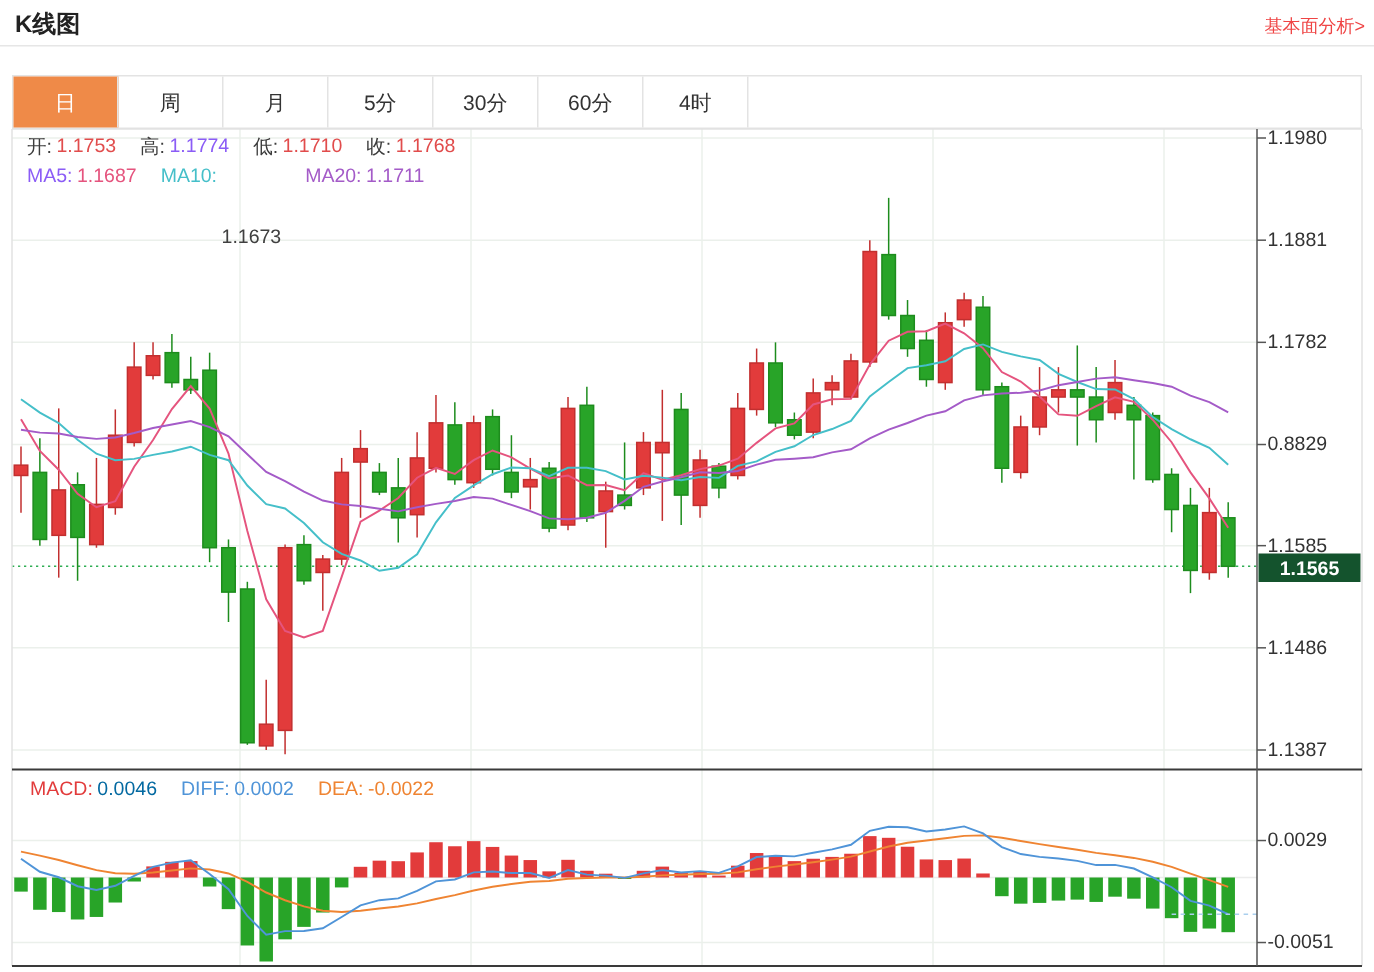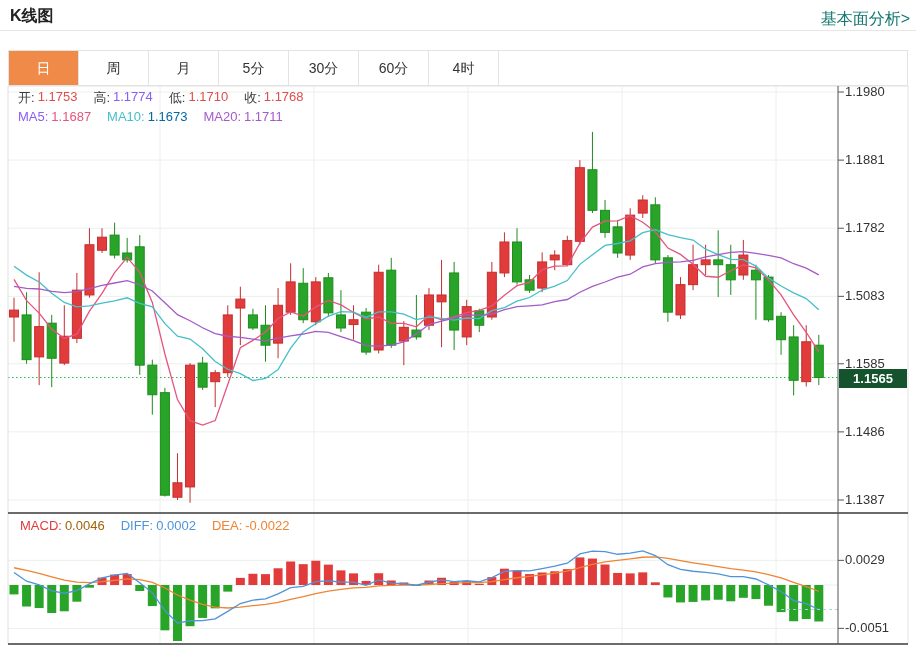--- a/index.html
+++ b/index.html
@@ -1,19 +1,19 @@
 <!DOCTYPE html>
 <html><head>
 <meta charset="utf-8">
 <style>
   html,body{margin:0;padding:0;background:#fff;}
   .stage{position:relative;width:916px;height:648px;background:#fff;overflow:hidden;
          font-family:"Liberation Sans","DejaVu Sans",sans-serif;}
   .page-title{position:absolute;left:10px;top:6px;font-size:16px;font-weight:bold;color:#222;}
-  .top-link{position:absolute;right:6px;top:9px;font-size:16px;color:#0f766e;cursor:pointer;text-align:right;}
+  .top-link{position:absolute;right:6px;top:9px;font-size:12px;color:#ef4444;cursor:pointer;text-align:right;}
   .top-divider{position:absolute;left:0;top:30px;width:916px;height:1px;background:#e6e6e6;}
   .tabs{position:absolute;left:8px;top:50px;width:900px;height:36px;border:1px solid #e3e3e3;
         box-sizing:border-box;display:flex;background:#fff;}
   .tab{width:70px;flex:0 0 70px;border-right:1px solid #e3e3e3;font-size:14px;color:#333;
        text-align:center;line-height:34px;cursor:pointer;box-sizing:border-box;}
   .tab.active{background:#ef8a48;color:#fff;}
   svg{position:absolute;left:0;top:0;}
   .legend-row{position:absolute;display:flex;gap:16px;font-size:13px;white-space:nowrap;z-index:3;}
   .li{display:flex;gap:3px;}
   .ticklabel{position:absolute;left:845px;font-size:13px;color:#333;z-index:3;}
@@ -291,47 +291,47 @@
         <span style="color: rgb(225, 76, 76);">1.1768</span>
       </span>
     </div>
   <div class="legend-row" style="left:18px;top:109px;" id="ma-legend">
       <span class="li">
         <span style="color: #8b5cf6;">MA5:</span>
         <span style="color: rgb(229, 84, 126);">1.1687</span>
       </span>
       <span class="li">
         <span style="color: rgb(69, 191, 201);">MA10:</span>
-        <span style="color: #0369a1;">1.1673</span>
+        <span style="color: #404040; margin-top: 41px;">1.1673</span>
       </span>
       <span class="li">
         <span style="color: rgb(164, 91, 200);">MA20:</span>
         <span style="color: rgb(164, 91, 200);">1.1711</span>
       </span>
     </div>
   <div class="legend-row" style="left:20px;top:518px;" id="macd-legend">
       <span class="li">
         <span style="color: rgb(226, 59, 59);">MACD:</span>
-        <span style="color: #a16207;">0.0046</span>
+        <span style="color: #0369a1;">0.0046</span>
       </span>
       <span class="li">
         <span style="color: rgb(79, 148, 216);">DIFF:</span>
         <span style="color: rgb(79, 148, 216);">0.0002</span>
       </span>
       <span class="li">
         <span style="color: rgb(239, 132, 50);">DEA:</span>
         <span style="color: rgb(239, 132, 50);">-0.0022</span>
       </span>
     </div>
 
   <div id="axis-labels">
       <div class="ticklabel" style="top: 84px;">1.1980</div>
       <div class="ticklabel" style="top: 152.115px;">1.1881</div>
       <div class="ticklabel" style="top: 220.229px;">1.1782</div>
-      <div class="ticklabel" style="top: 288.344px;">1.5083</div>
+      <div class="ticklabel" style="top: 288.344px;">0.8829</div>
       <div class="ticklabel" style="top: 355.771px;">1.1585</div>
       <div class="ticklabel" style="top: 423.885px;">1.1486</div>
       <div class="ticklabel" style="top: 492px;">1.1387</div>
       <div class="ticklabel" style="top: 552.35px;">0.0029</div>
       <div class="ticklabel" style="top: 620.35px;">-0.0051</div>
     </div>
 
   <div class="badge" id="price-badge" style="top: 369px; background: #14532d;">1.1565</div>
 </div>
 

